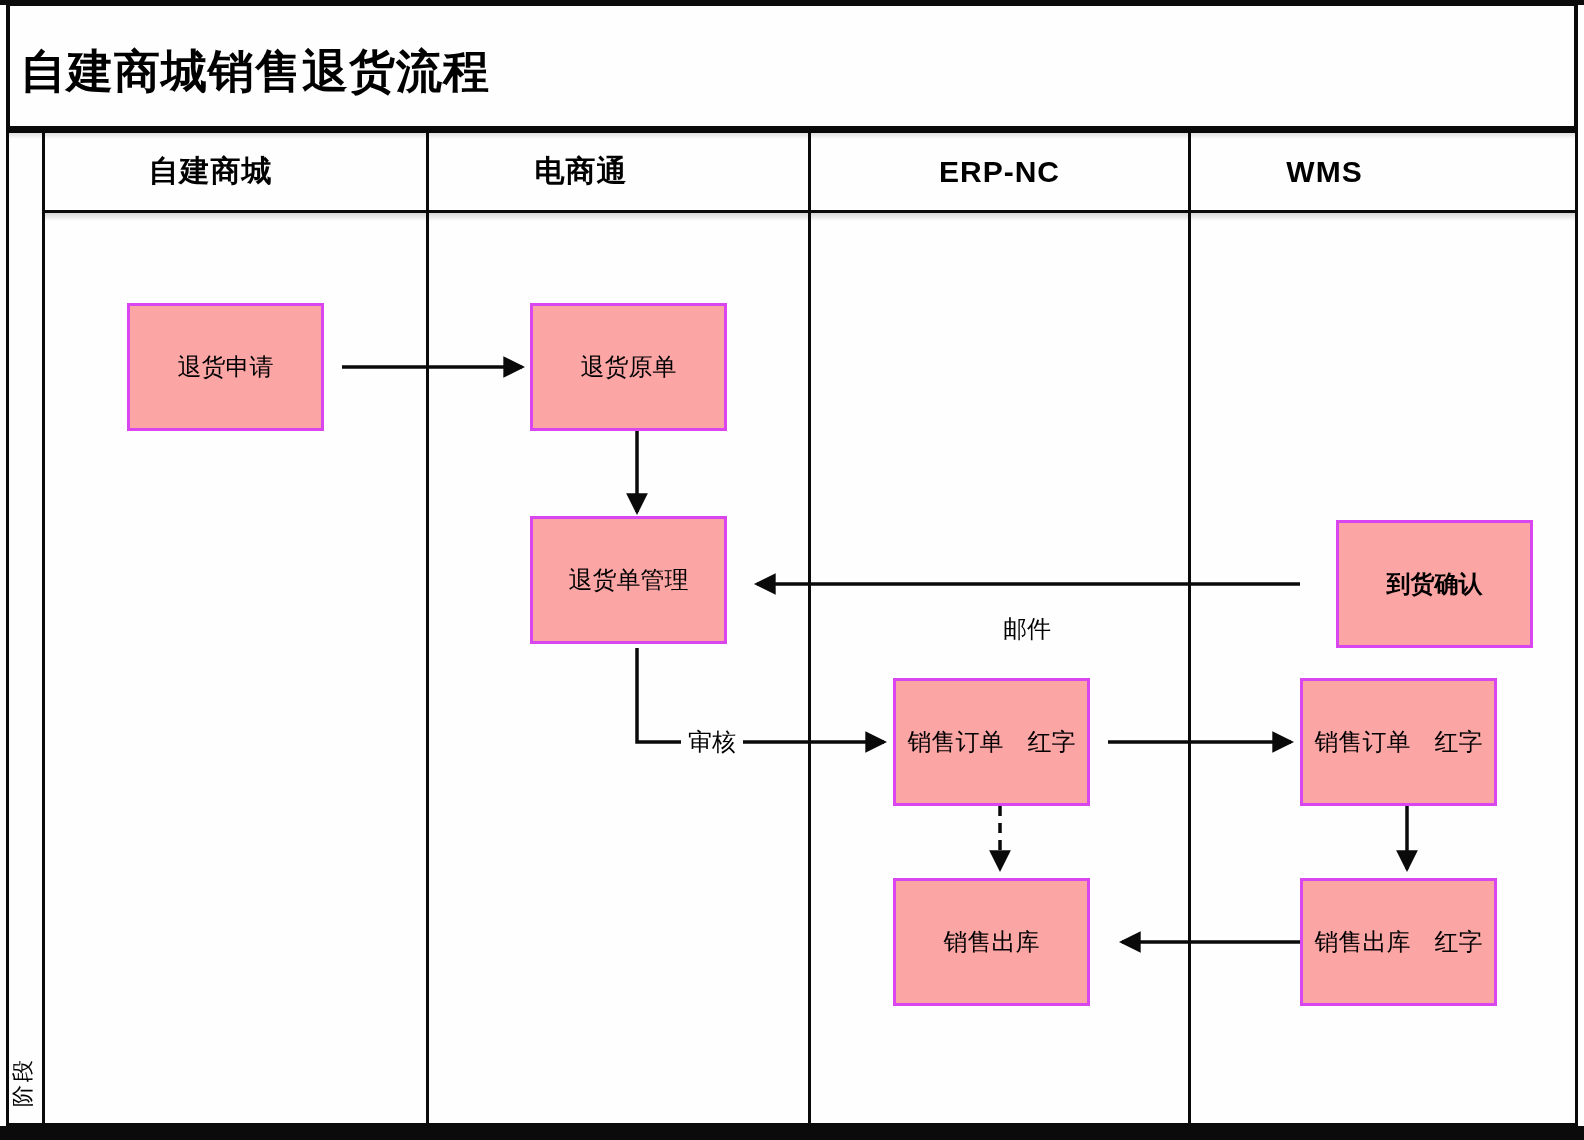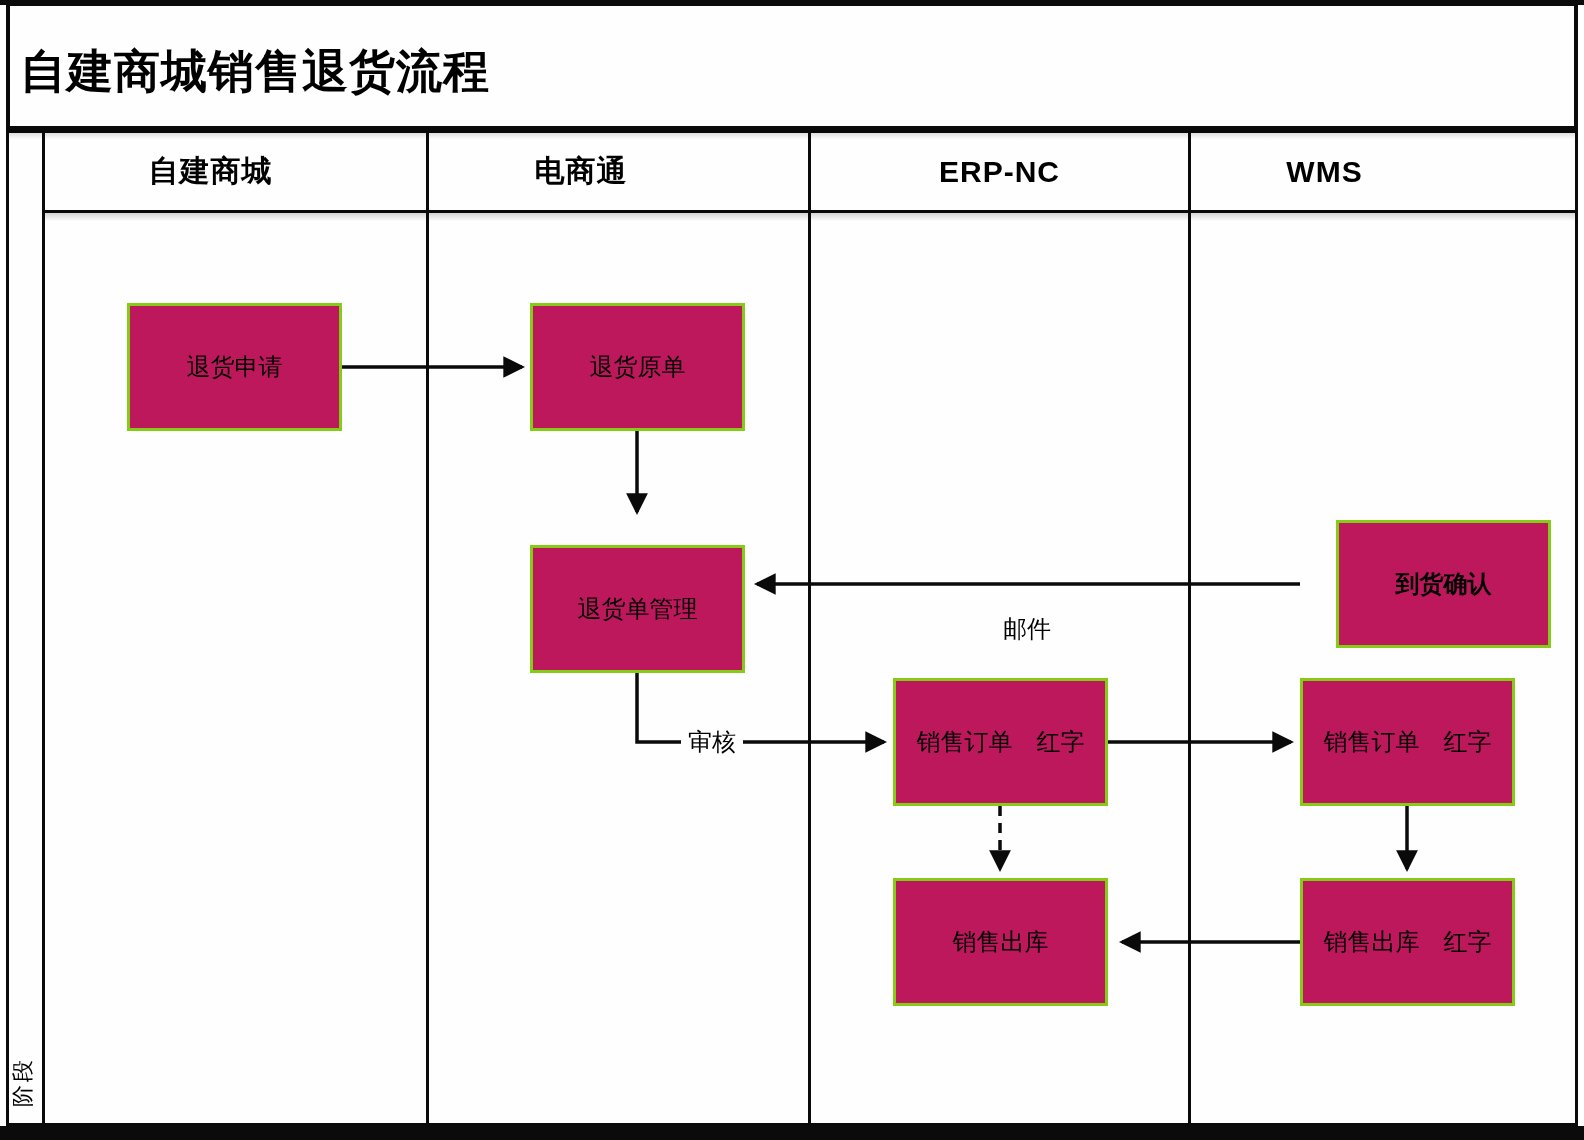--- a/index.html
+++ b/index.html
@@ -28,22 +28,22 @@
     position:absolute;top:133px;height:77px;display:flex;align-items:center;justify-content:center;
     font-size:30px;font-weight:bold;z-index:1;letter-spacing:1px;
   }
   .stage-wrap{
     position:absolute;left:4px;top:1038px;width:38px;height:88px;
     display:flex;align-items:center;justify-content:center;z-index:1;
   }
   .stage-text{transform:rotate(-90deg);font-size:22px;letter-spacing:3px;white-space:nowrap;}
   
   .node{
-    position:absolute;width:215px;height:128px;box-sizing:border-box;
-    border:3px solid #84cc16;background:#be185d;
+    position:absolute;width:197px;height:128px;box-sizing:border-box;
+    border:3px solid #d946ef;background:#fca5a5;
     display:flex;align-items:center;justify-content:center;
     font-size:24px;white-space:pre;z-index:3;
   }
   
   svg.edges{position:absolute;left:0;top:0;width:1584px;height:1140px;z-index:2;}
   .edge-label{
     position:absolute;transform:translate(-50%,-50%);
     font-size:24px;background:#fefefe;padding:1px 7px;z-index:4;white-space:nowrap;
   }
 </style>
@@ -88,21 +88,21 @@
     <path d="M1407,806 V869" marker-end="url(#arrow)"></path>
     <path d="M1300,942 H1122" marker-end="url(#arrow)"></path>
   </g>
 </svg>
 
 <div class="edge-label" style="left:1027px;top:584px;margin-top:45px;">邮件</div>
 <div class="edge-label" style="left:712px;top:742px;">审核</div>
 
 <div class="node" style="left:127px;top:303px;">退货申请</div>
 <div class="node" style="left:530px;top:303px;text-align:right;">退货原单</div>
-<div class="node" style="left:530px;top:545px;">退货单管理</div>
+<div class="node" style="left:530px;top:516px;">退货单管理</div>
 <div class="node" style="left:1336px;top:520px;font-weight:bold;">到货确认</div>
 <div class="node" style="left:893px;top:678px;">销售订单　红字</div>
 <div class="node" style="left:1300px;top:678px;">销售订单　红字</div>
 <div class="node" style="left:893px;top:878px;">销售出库</div>
 <div class="node" style="left:1300px;top:878px;">销售出库　红字</div>
 
 <div class="top-bar"></div>
 <div class="bottom-bar"></div>
 
 </body></html>

